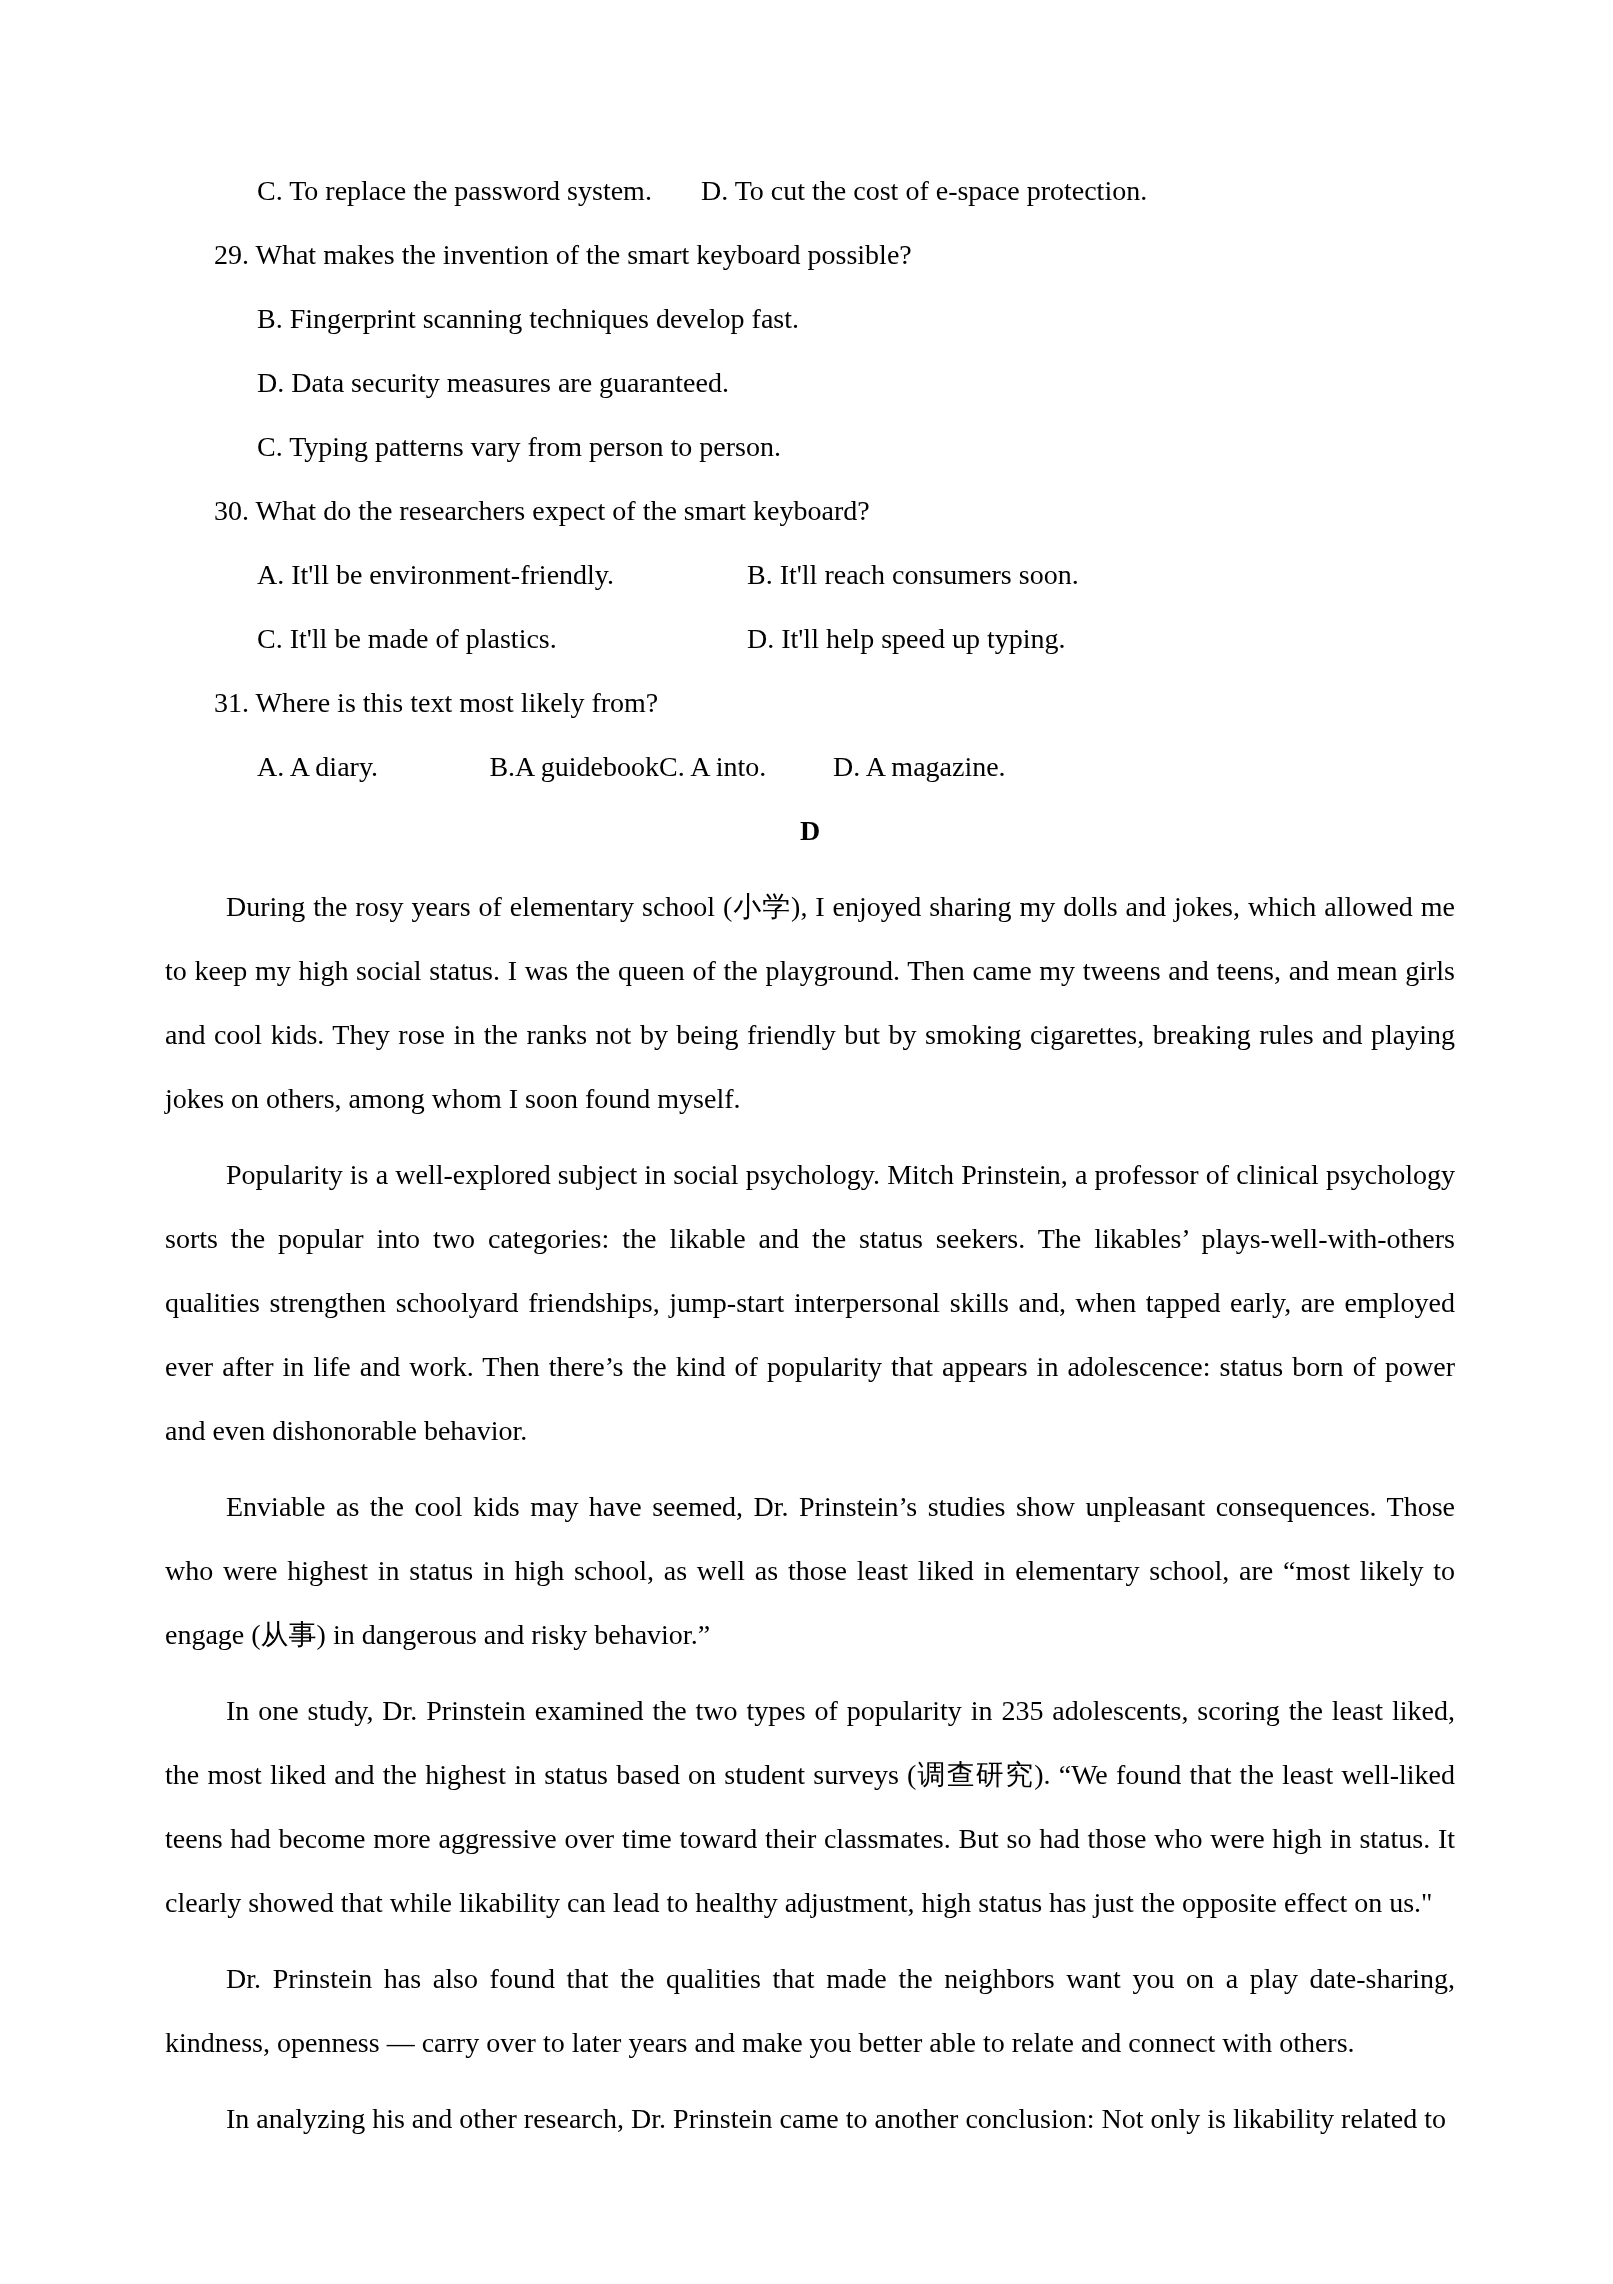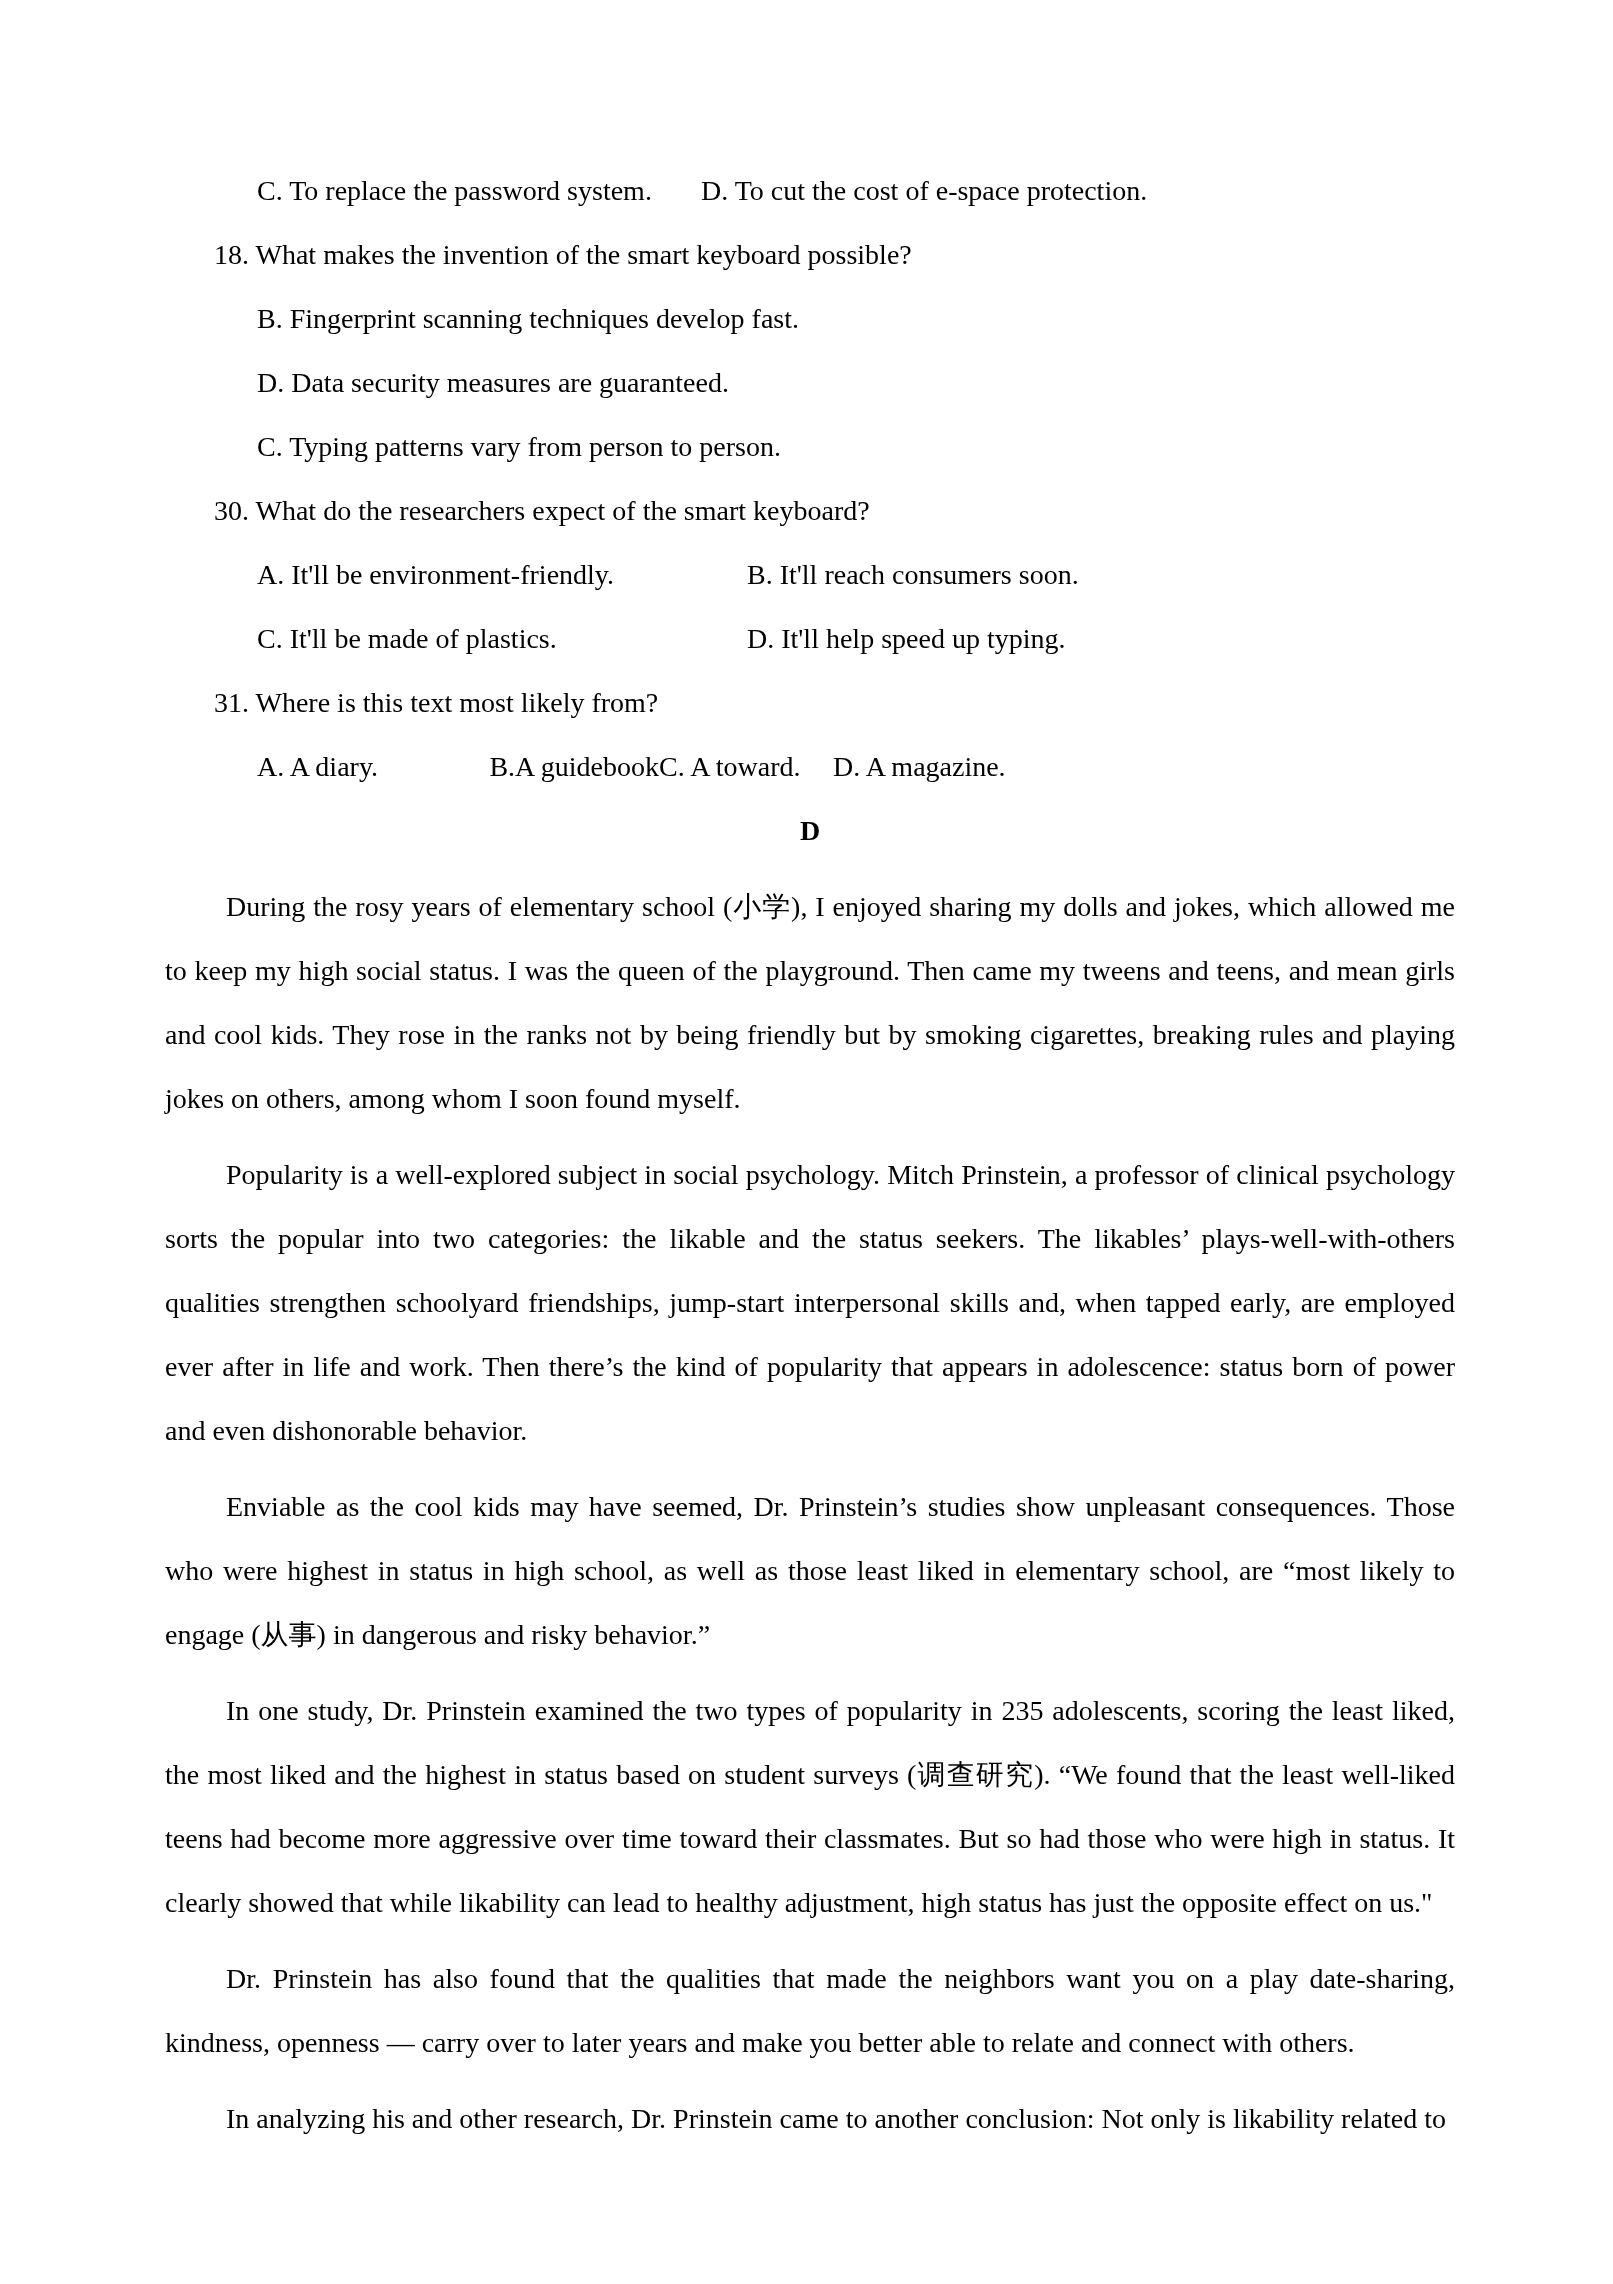--- a/index.html
+++ b/index.html
@@ -46,36 +46,36 @@
 </head>
 <body>
 
 <div class="page">
   <div class="content">
 
     <div class="line opt">
       <span class="col w453">C. To replace the password system.</span><span>D. To cut the cost of e-space protection.</span>
     </div>
 
-    <div class="line stem">18. What makes the invention of the smart keyboard possible?</div>
+    <div class="line stem">29. What makes the invention of the smart keyboard possible?</div>
     <div class="line opt">B. Fingerprint scanning techniques develop fast.</div>
     <div class="line opt">D. Data security measures are guaranteed.</div>
     <div class="line opt">C. Typing patterns vary from person to person.</div>
 
     <div class="line stem">30. What do the researchers expect of the smart keyboard?</div>
     <div class="line opt">
       <span class="col w500">A. It'll be environment-friendly.</span><span>B. It'll reach consumers soon.</span>
     </div>
     <div class="line opt">
       <span class="col w500">C. It'll be made of plastics.</span><span>D. It'll help speed up typing.</span>
     </div>
 
     <div class="line stem">31. Where is this text most likely from?</div>
     <div class="line opt">
-      <span class="col w186">A. A diary.</span><span class="col w224">B.A guidebook</span><span class="col w178">C. A toward.</span><span>D. A magazine.</span>
+      <span class="col w186">A. A diary.</span><span class="col w224">B.A guidebook</span><span class="col w178">C. A into.</span><span>D. A magazine.</span>
     </div>
 
     <div class="heading">D</div>
 
     <p class="para">During the rosy years of elementary school (小学), I enjoyed sharing my dolls and jokes, which allowed me to keep my high social status. I was the queen of the playground. Then came my tweens and teens, and mean girls and cool kids. They rose in the ranks not by being friendly but by smoking cigarettes, breaking rules and playing jokes on others, among whom I soon found myself.</p>
     <p class="para">Popularity is a well-explored subject in social psychology. Mitch Prinstein, a professor of clinical psychology sorts the popular into two categories: the likable and the status seekers. The likables’ plays-well-with-others qualities strengthen schoolyard friendships, jump-start interpersonal skills and, when tapped early, are employed ever after in life and work. Then there’s the kind of popularity that appears in adolescence: status born of power and even dishonorable behavior.</p>
     <p class="para">Enviable as the cool kids may have seemed, Dr. Prinstein’s studies show unpleasant consequences. Those who were highest in status in high school, as well as those least liked in elementary school, are “most likely to engage (从事) in dangerous and risky behavior.”</p>
     <p class="para">In one study, Dr. Prinstein examined the two types of popularity in 235 adolescents, scoring the least liked, the most liked and the highest in status based on student surveys (调查研究). “We found that the least well-liked teens had become more aggressive over time toward their classmates. But so had those who were high in status. It clearly showed that while likability can lead to healthy adjustment, high status has just the opposite effect on us."</p>
     <p class="para">Dr. Prinstein has also found that the qualities that made the neighbors want you on a play date-sharing, kindness, openness — carry over to later years and make you better able to relate and connect with others.</p>
     <p class="para">In analyzing his and other research, Dr. Prinstein came to another conclusion: Not only is likability related to</p>

